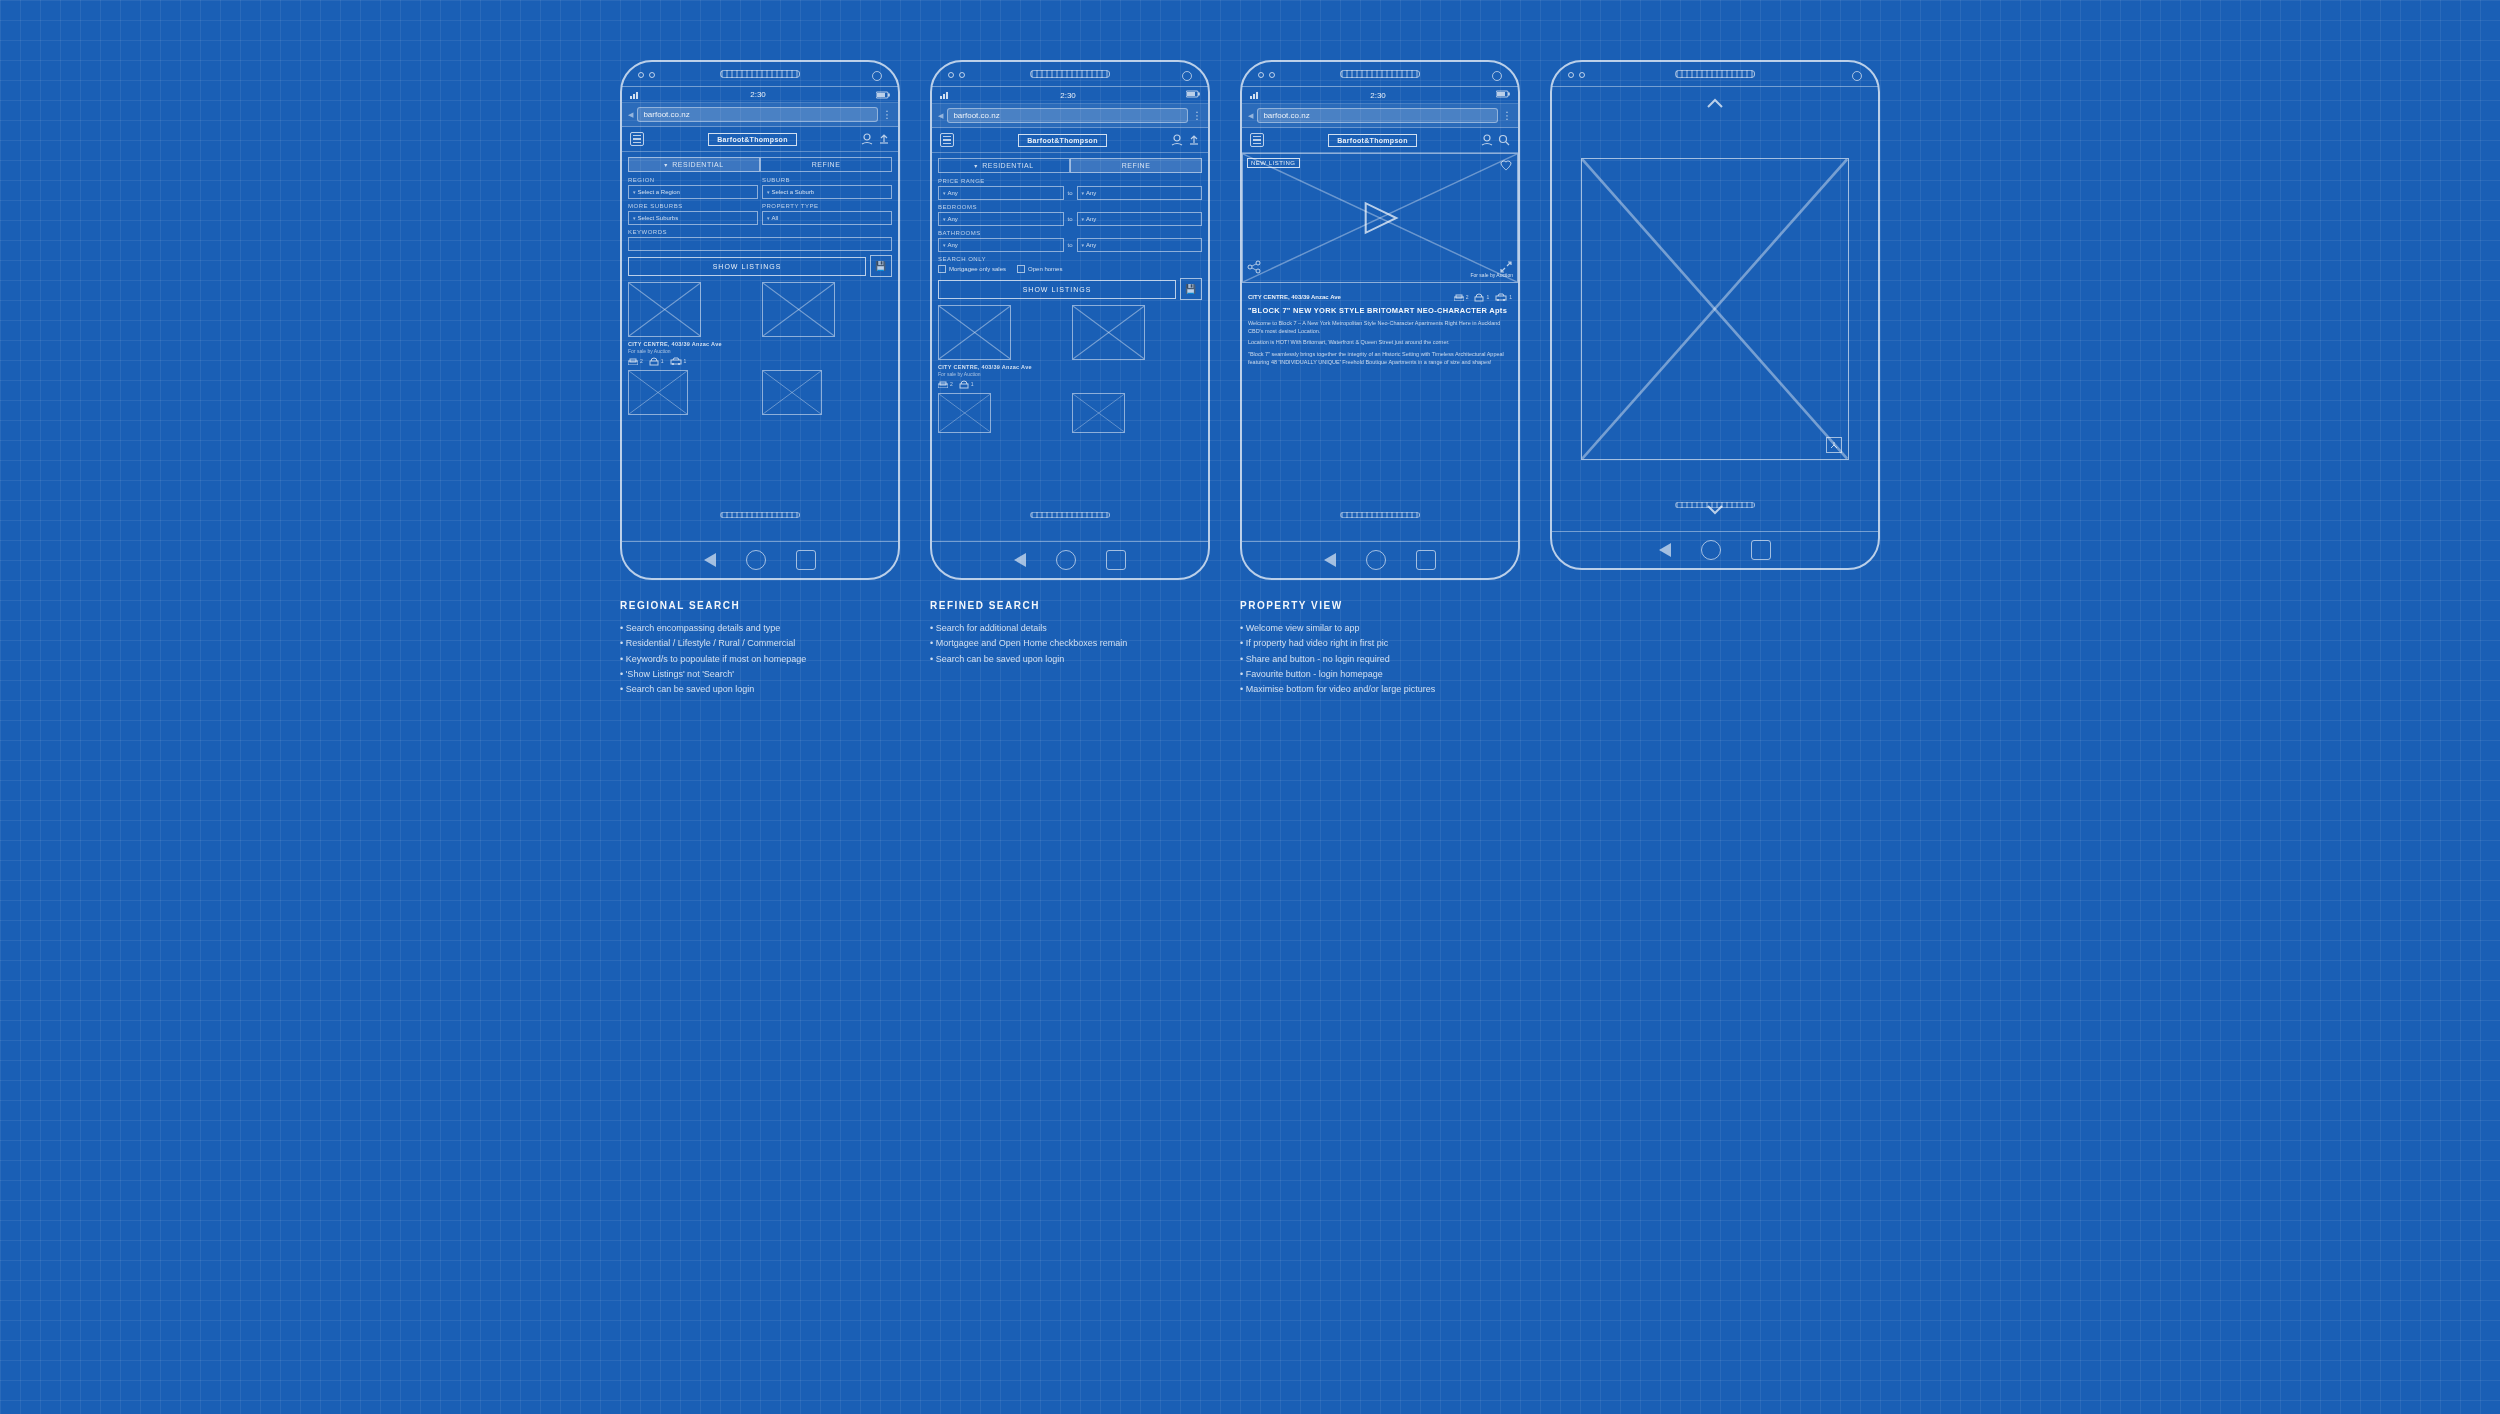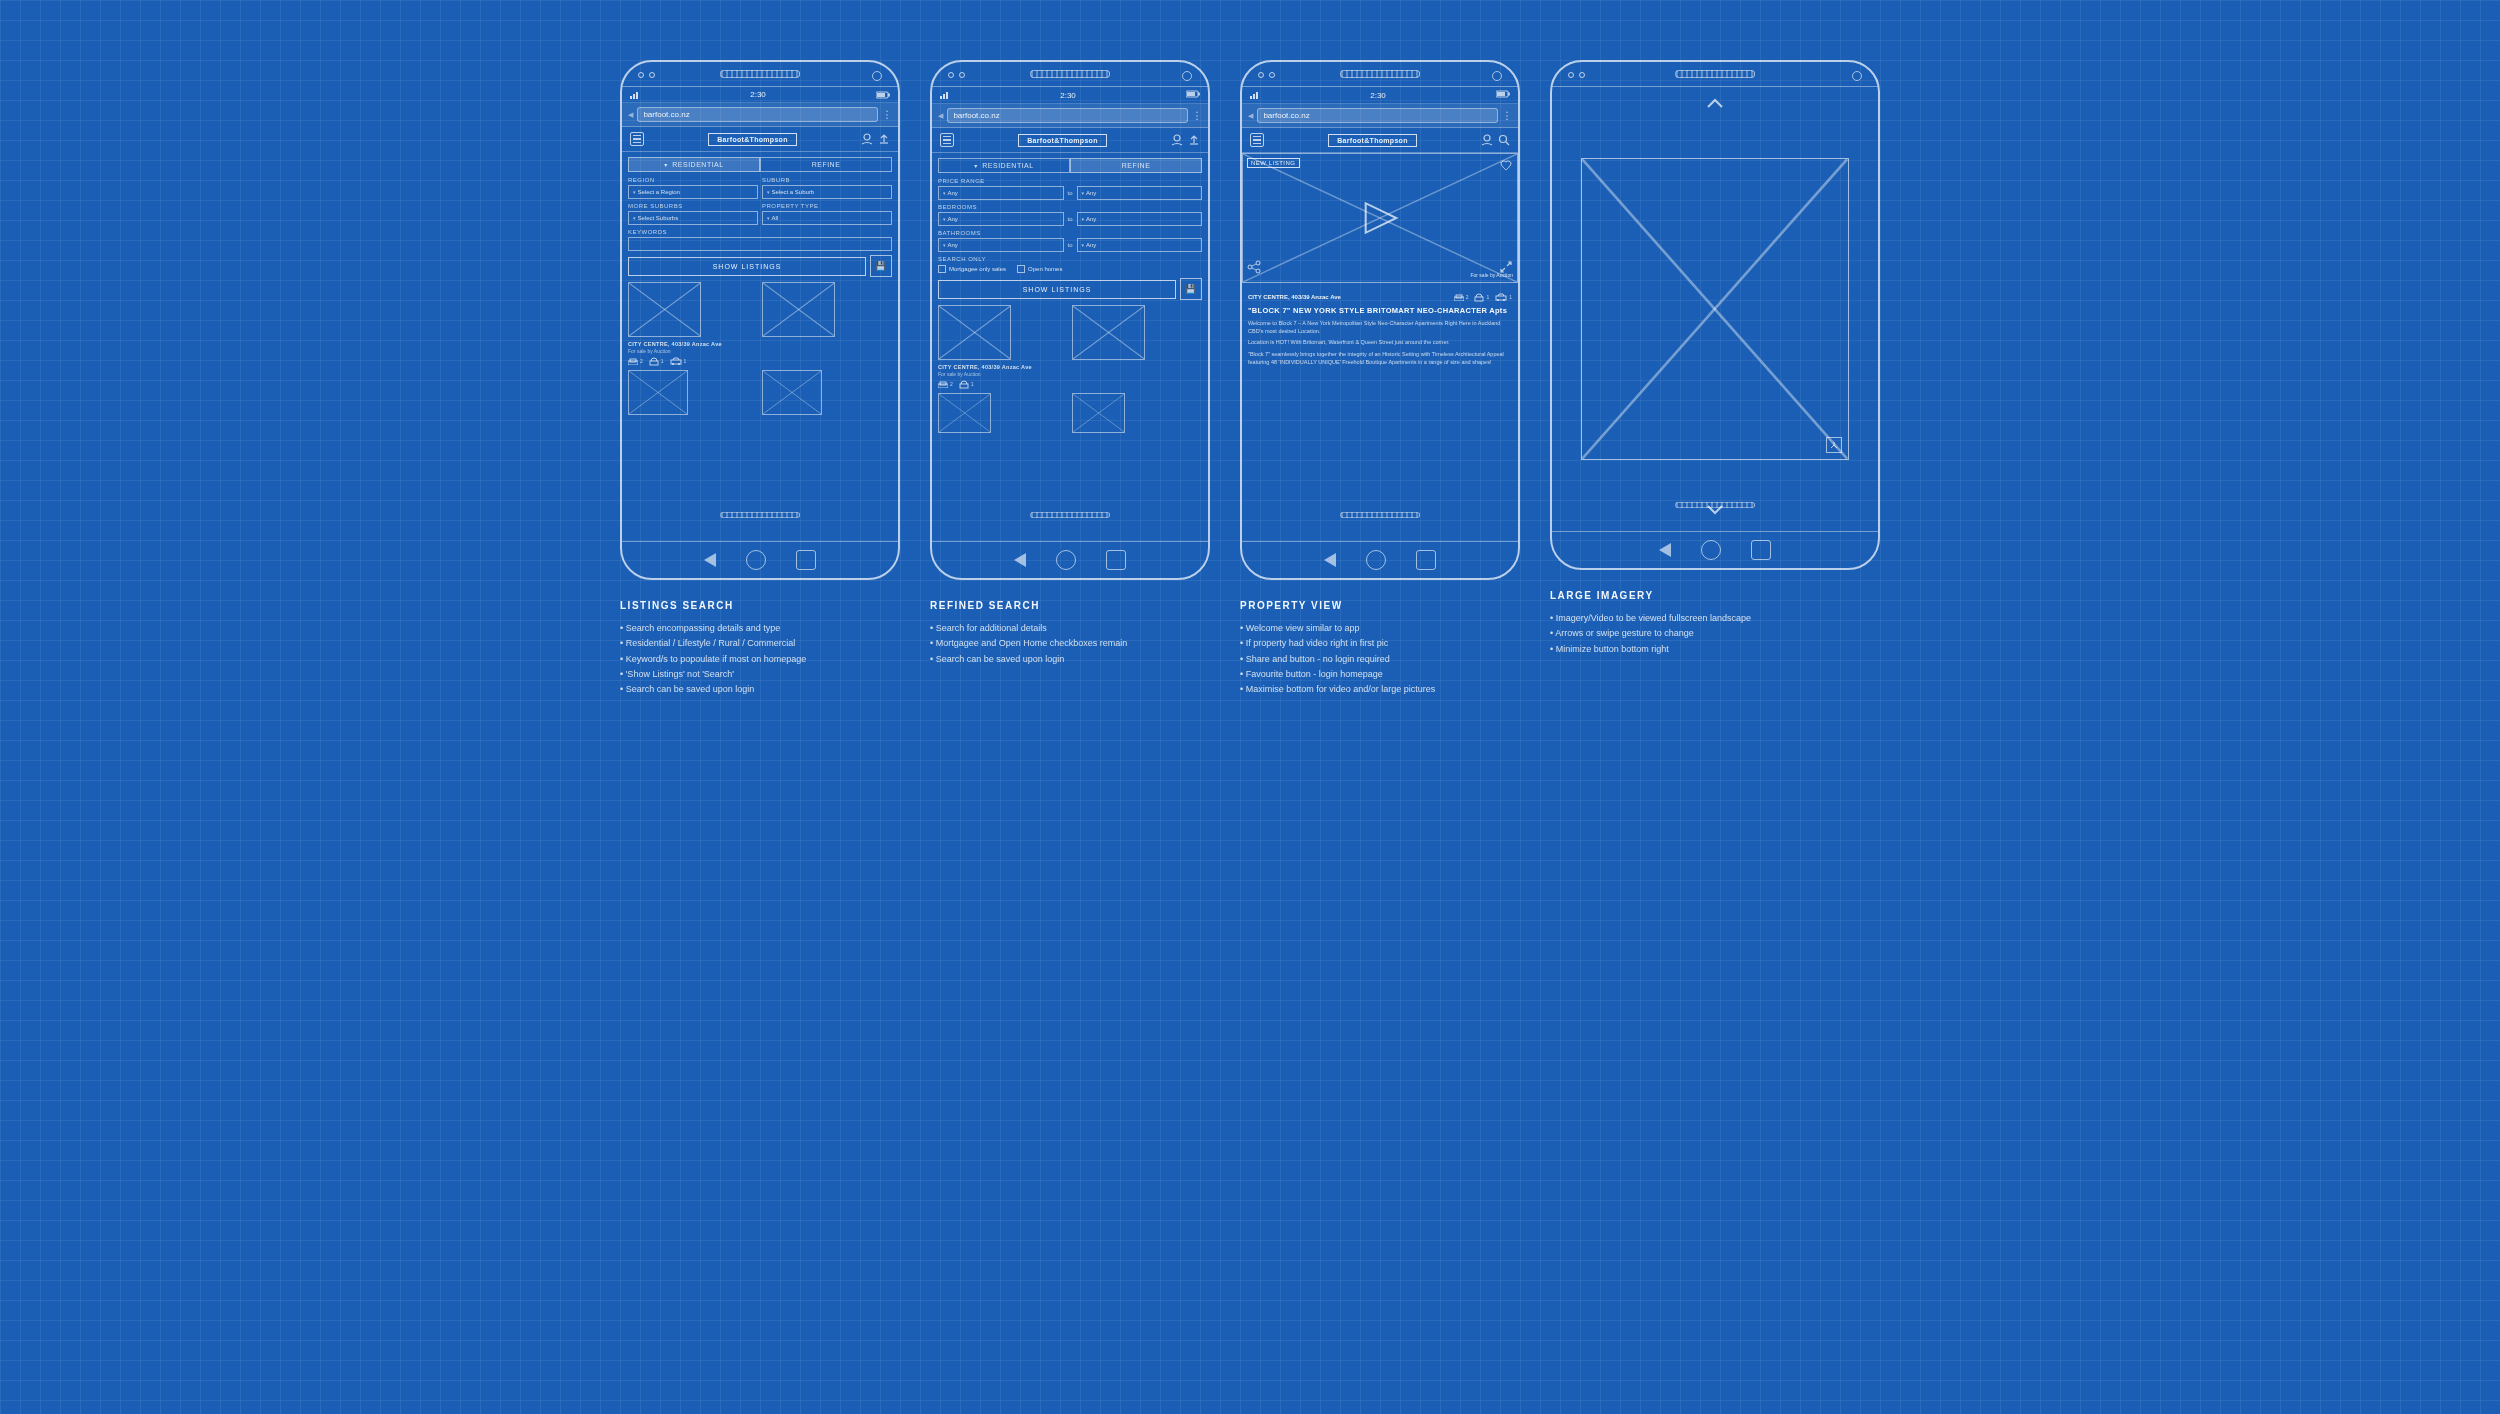--- a/index.html
+++ b/index.html
@@ -692,21 +692,21 @@
       </div>
       <div class="phone-bottom-bar">
         <div class="phone-bottom-triangle"></div>
         <div class="phone-bottom-circle"></div>
         <div class="phone-bottom-icon"></div>
       </div>
       <div class="phone-bottom-speaker"></div>
     </div>
 
     <div class="desc-col">
-      <div class="desc-title">LISTINGS SEARCH</div>
+      <div class="desc-title">REGIONAL SEARCH</div>
       <div class="desc-item">Search encompassing details and type</div>
       <div class="desc-item">Residential / Lifestyle / Rural / Commercial</div>
       <div class="desc-item">Keyword/s to popoulate if most on homepage</div>
       <div class="desc-item">'Show Listings' not 'Search'</div>
       <div class="desc-item">Search can be saved upon login</div>
     </div>
   </div>
 
   <div class="phone-wrapper">
     <div class="phone">
@@ -1085,21 +1085,15 @@
         </div>
       </div>
       <div class="phone-bottom-bar">
         <div class="phone-bottom-triangle"></div>
         <div class="phone-bottom-circle"></div>
         <div class="phone-bottom-icon"></div>
       </div>
       <div class="phone-bottom-speaker"></div>
     </div>
 
-    <div class="desc-col" style="width:330px;">
-      <div class="desc-title">LARGE IMAGERY</div>
-      <div class="desc-item">Imagery/Video to be viewed fullscreen landscape</div>
-      <div class="desc-item">Arrows or swipe gesture to change</div>
-      <div class="desc-item">Minimize button bottom right</div>
-    </div>
   </div>
 
 </div>
 
 </body></html>

